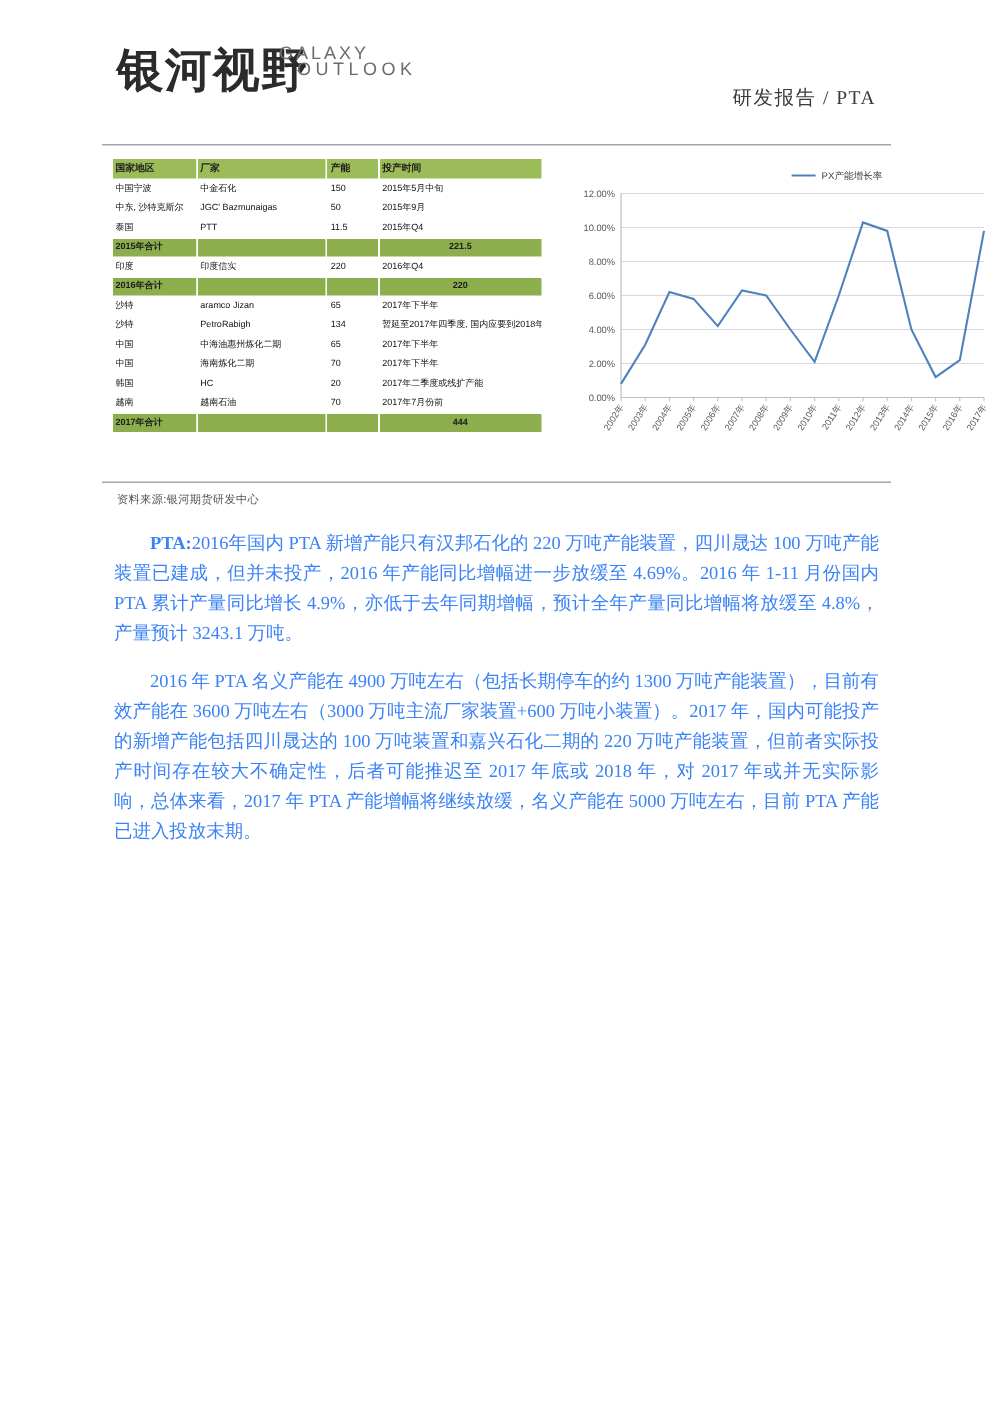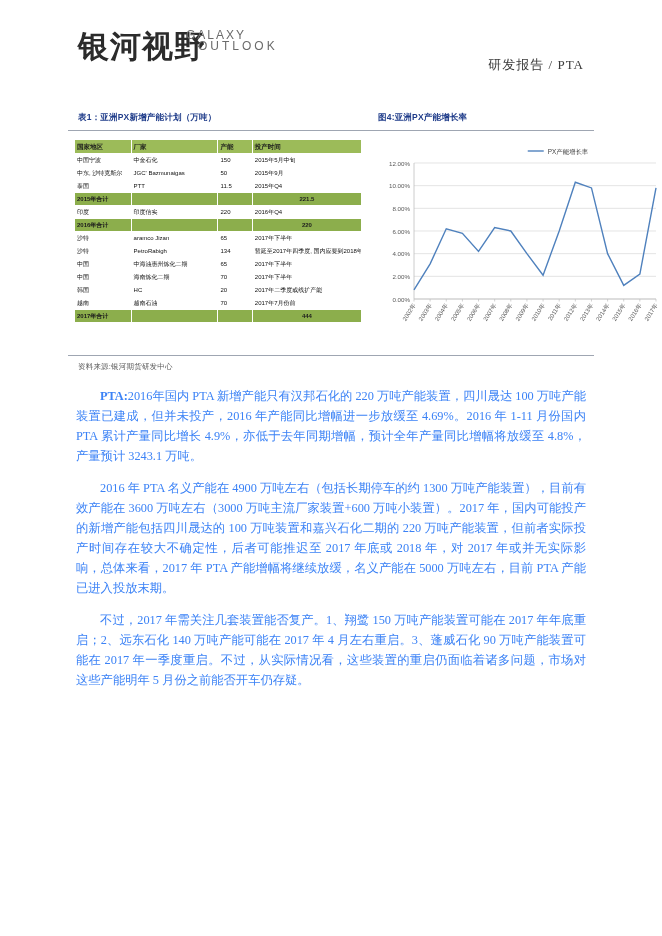--- a/index.html
+++ b/index.html
@@ -184,24 +184,20 @@
     <div class="logo">
       <div class="logo-cn">银河视野</div>
     </div>
     <div class="logo-en">
       <div class="l1">GALAXY</div>
       <div class="l2">OUTLOOK</div>
     </div>
     <div class="header-right">研发报告 / PTA</div>
   </div>
 
-  <div class="cap-row">
-    <div class="cap cap-left">表1：亚洲PX新增产能计划（万吨）</div>
-    <div class="cap cap-right">图4:亚洲PX产能增长率</div>
-  </div>
 
   <div class="figband">
 
     <table class="xtable">
       <colgroup>
         <col class="c1">
           <col class="c2">
           <col class="c3">
           <col class="c4">
       </colgroup>
@@ -351,15 +347,14 @@
     </div>
   </div>
 
   <div class="srcwrap">
     <div class="src">资料来源:银河期货研发中心</div>
   </div>
 
   <div class="body">
     <p class="para"><span class="ind"></span><b>PTA:</b><span>2016年国内 PTA 新增产能只有汉邦石化的 220 万吨产能装置，四川晟达 100 万吨产能装置已建成，但并未投产，2016 年产能同比增幅进一步放缓至 4.69%。2016 年 1-11 月份国内 PTA 累计产量同比增长 4.9%，亦低于去年同期增幅，预计全年产量同比增幅将放缓至 4.8%，产量预计 3243.1 万吨。</span></p>
     <p class="para"><span class="ind"></span><span>2016 年 PTA 名义产能在 4900 万吨左右（包括长期停车的约 1300 万吨产能装置），目前有效产能在 3600 万吨左右（3000 万吨主流厂家装置+600 万吨小装置）。2017 年，国内可能投产的新增产能包括四川晟达的 100 万吨装置和嘉兴石化二期的 220 万吨产能装置，但前者实际投产时间存在较大不确定性，后者可能推迟至 2017 年底或 2018 年，对 2017 年或并无实际影响，总体来看，2017 年 PTA 产能增幅将继续放缓，名义产能在 5000 万吨左右，目前 PTA 产能已进入投放末期。</span></p>
-    <p class="para"><span class="ind"></span><span>不过，2017 年需关注几套装置能否复产。1、翔鹭 150 万吨产能装置可能在 2017 年年底重启；2、远东石化 140 万吨产能可能在 2017 年 4 月左右重启。3、蓬威石化 90 万吨产能装置可能在 2017 年一季度重启。不过，从实际情况看，这些装置的重启仍面临着诸多问题，市场对这些产能明年 5 月份之前能否开车仍存疑。</span></p>
   </div>
 </div>
 
 </body></html>

